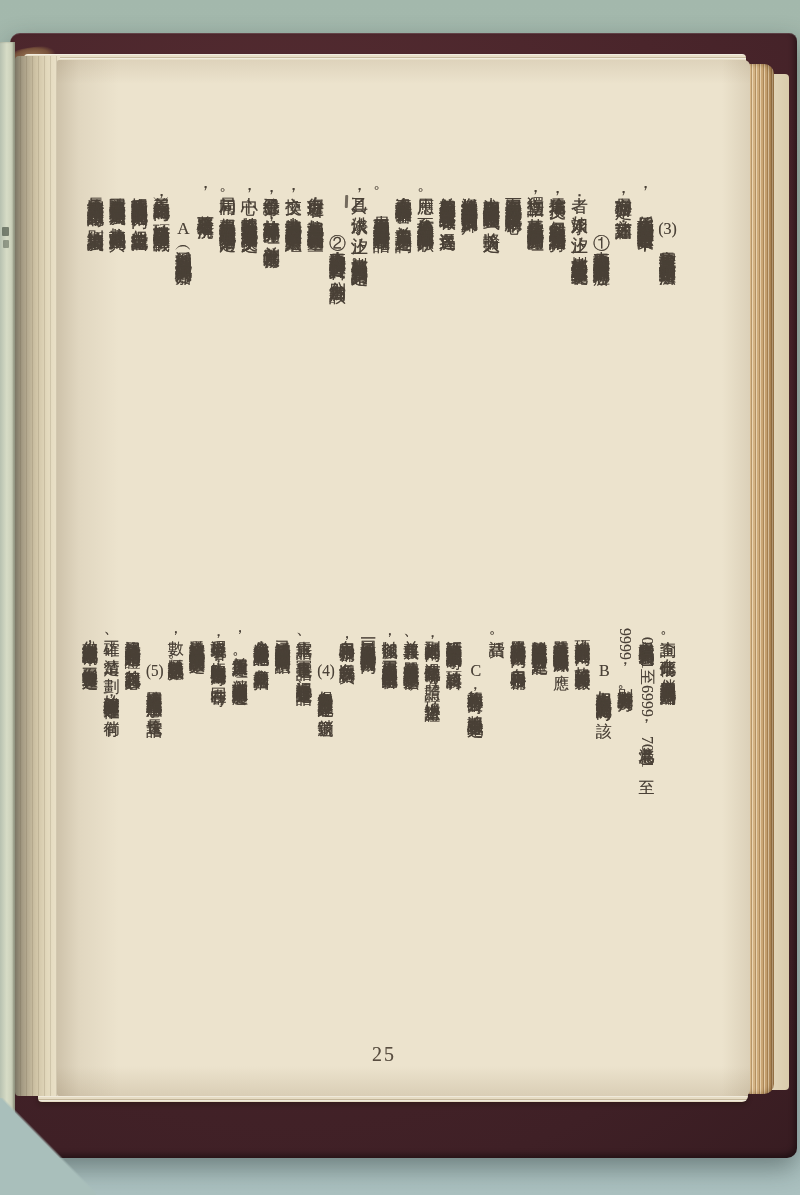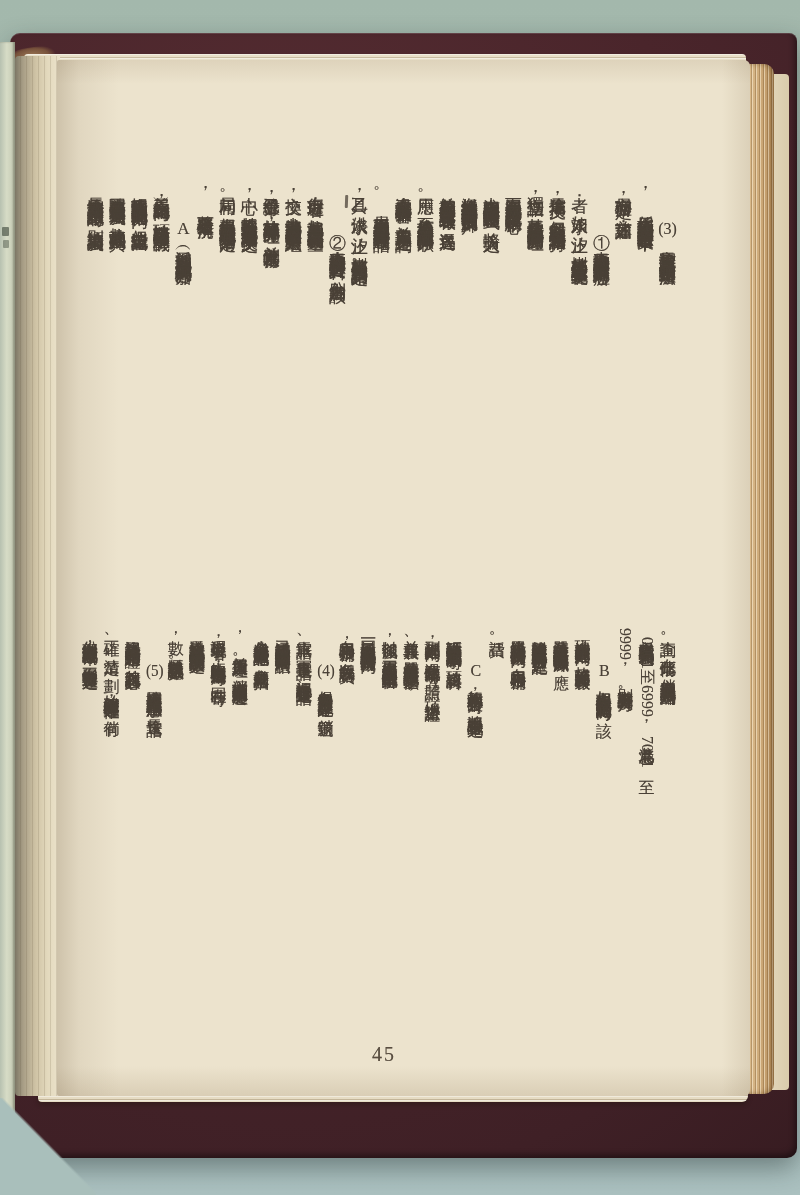--- a/index.html
+++ b/index.html
@@ -183,16 +183,16 @@
       <div class="vcol"><span>送長途電話記錄單清單及彙送單備註欄內註明退回之張</span></div>
       <div class="vcol"><span>數，以便核對記錄單總張數。</span></div>
       <div class="vcol" style="padding-top: 33.5px;"><span class="tcy">(5)</span><span>填寫國內長途電話記錄單應注意事項：長途電話</span></div>
       <div class="vcol"><span>記錄單爲計算長途電話費之原始憑證，其記錄內容必須</span></div>
       <div class="vcol"><span>正確、清楚、劃一，始能確保帳務處理之準確性，倘有</span></div>
       <div class="vcol"><span>部份內容漏未記錄或書寫潦草，不但影響帳務處理之速</span></div>
     </div>
 
   <div class="artifact"></div>
 
-  <div class="page-num">45</div>
+  <div class="page-num">25</div>
 
   <div class="cover-corner-cut"></div>
 </div>
 
 </body></html>

